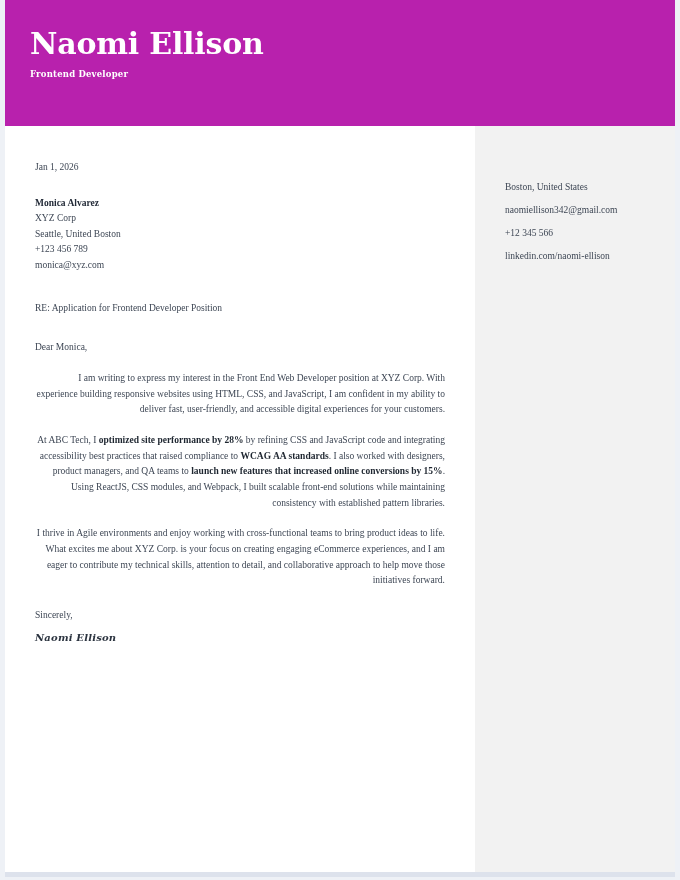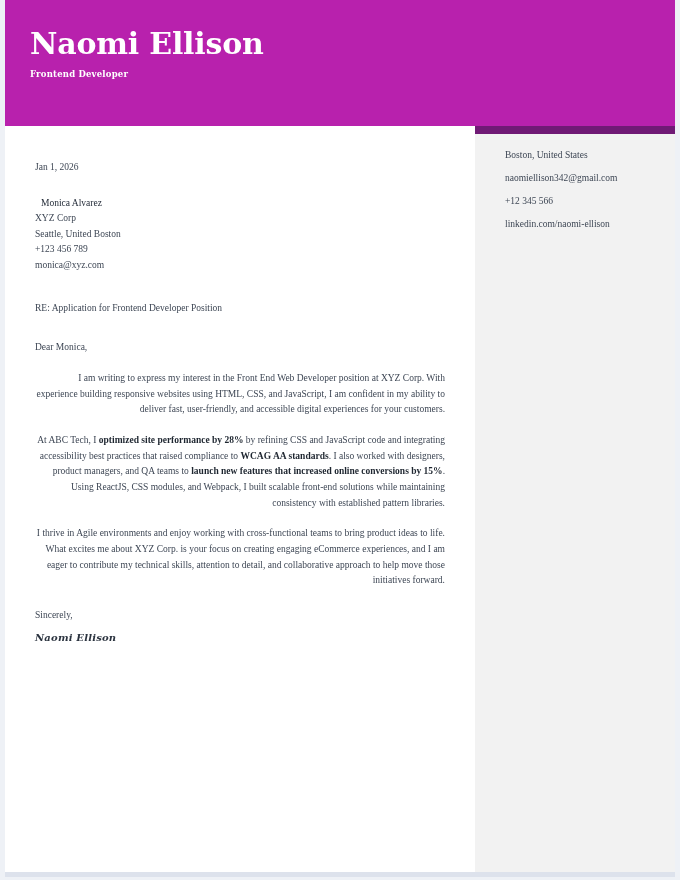--- a/index.html
+++ b/index.html
@@ -22,21 +22,21 @@
     background: #eef1f6;
     box-sizing: border-box;
   }
 
   .sheet {
     position: absolute;
     left: 5px;
     top: 0px;
     width: 670px;
     height: 872px;
-    background: #701a75;
+    background: #ec4899;
     overflow: hidden;
   }
 
   
   .banner {
     position: absolute;
     left: 0;
     top: 0;
     width: 670px;
     height: 126px;
@@ -80,44 +80,43 @@
     top: 0;
     width: 470px;
     height: 746px;
     background: #ffffff;
     box-sizing: border-box;
     padding: 36px 30px 20px 30px;
   }
   .col-side {
     position: absolute;
     left: 470px;
-    top: 8px;
+    top: 0;
     width: 200px;
     height: 746px;
     background: #f2f2f2;
     box-sizing: border-box;
-    padding: 16px 14px 20px 30px;
+    padding: 56px 14px 20px 30px;
   }
 
   
   .letter-date {
     font-size: 9.5px;
     color: #3d4654;
     margin-bottom: 24px;
   }
   .recipient {
     margin-bottom: 30px;
     font-size: 9.5px;
     color: #3d4654;
     line-height: 1.62;
   }
   .recipient .rec-name {
-    font-weight: 400;
+    font-weight: 700;
     color: #232b38;
-    margin-left: 6px;
   }
   .subject-line {
     font-size: 9.5px;
     color: #3d4654;
     margin-bottom: 29px;
   }
   .salutation {
     font-size: 9.5px;
     color: #3d4654;
     margin-bottom: 19px;

